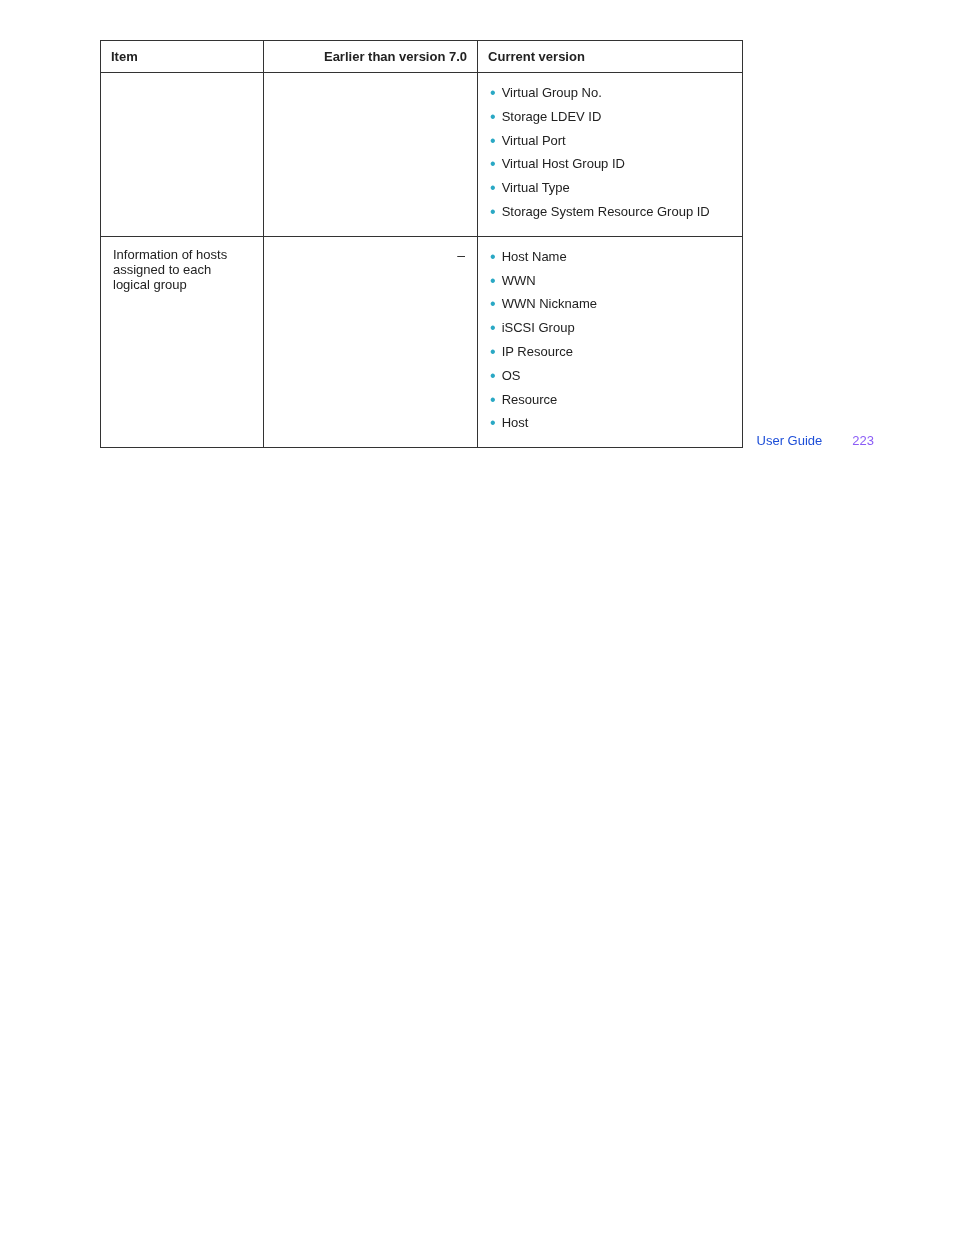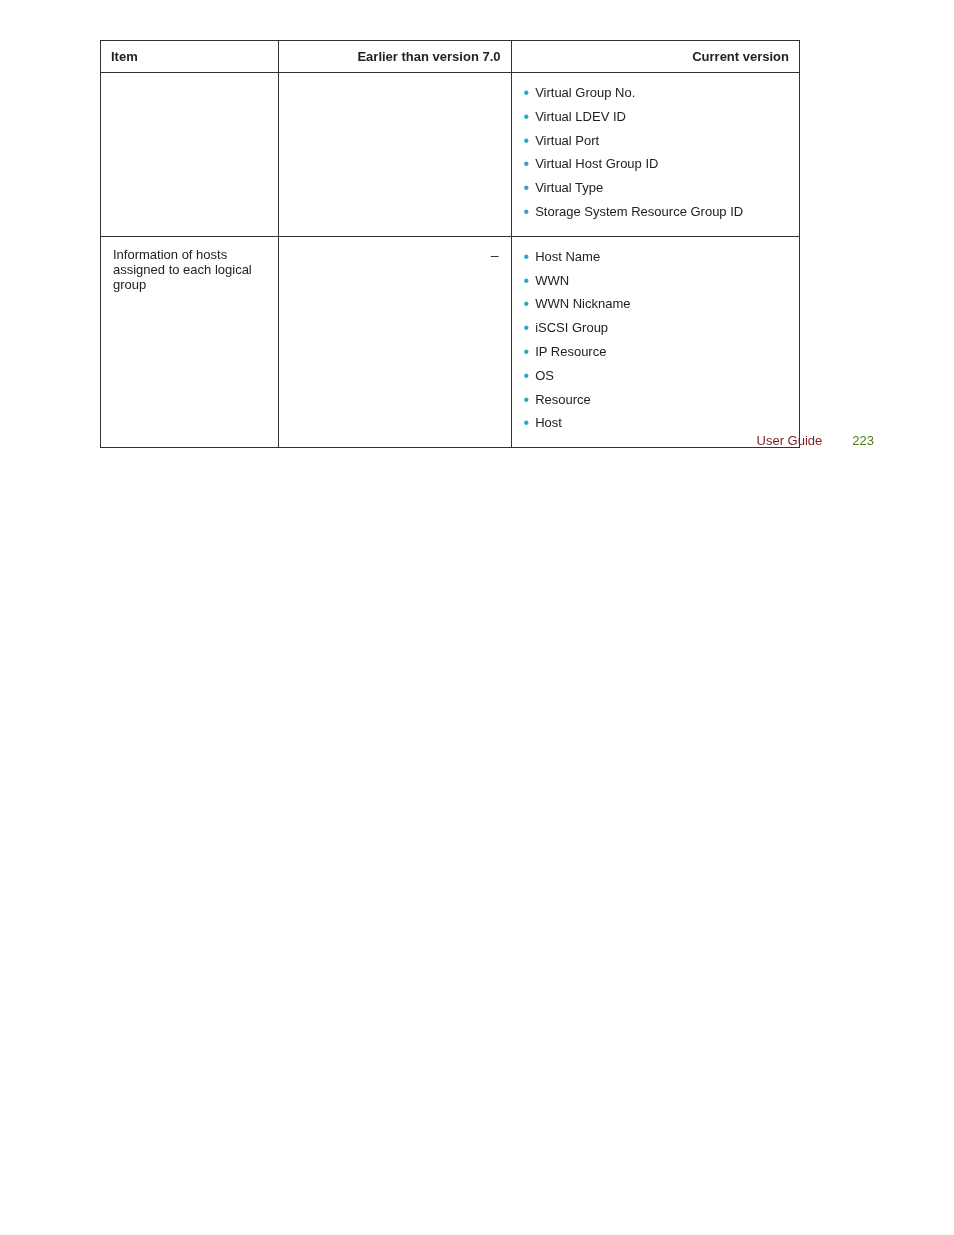--- a/index.html
+++ b/index.html
@@ -18,21 +18,21 @@
       position: relative;
     }
 
     .page-container {
       padding: 40px 80px;
       position: relative;
     }
 
     table {
       border-collapse: collapse;
-      width: 700px;
+      width: 643px;
       margin-left: 20px;
     }
 
     table, th, td {
       border: 1px solid #333333;
     }
 
     th {
       background-color: #ffffff;
       font-weight: bold;
@@ -50,21 +50,20 @@
       width: 160px;
     }
 
     .col-earlier {
       width: 210px;
       text-align: right;
     }
 
     .col-current {
       width: 260px;
-      text-align: right;
     }
 
     .bullet-list {
       list-style: none;
       padding: 0;
       margin: 0;
     }
 
     .bullet-list li {
       display: flex;
@@ -91,26 +90,26 @@
       bottom: 40px;
       right: 80px;
       font-size: 13px;
       color: #444;
       display: flex;
       gap: 30px;
       align-items: center;
     }
 
     .footer-guide {
-      color: #7f1d1d;
+      color: #1d4ed8;
       text-align: center;
     }
 
     .footer-page {
-      color: #4d7c0f;
+      color: #8b5cf6;
       font-weight: normal;
     }
   </style>
 </head>
 <body>
 
 <div class="page-container">
 
   <table>
     <thead>
@@ -125,21 +124,21 @@
           <td class="col-item"></td>
           <td class="col-earlier"></td>
           <td class="col-current">
             <ul class="bullet-list">
               <li>
                 <span class="bullet-dot">•</span>
                 <span>Virtual Group No.</span>
               </li>
               <li>
                 <span class="bullet-dot">•</span>
-                <span>Virtual LDEV ID</span>
+                <span>Storage LDEV ID</span>
               </li>
               <li>
                 <span class="bullet-dot">•</span>
                 <span>Virtual Port</span>
               </li>
               <li>
                 <span class="bullet-dot">•</span>
                 <span>Virtual Host Group ID</span>
               </li>
               <li>

